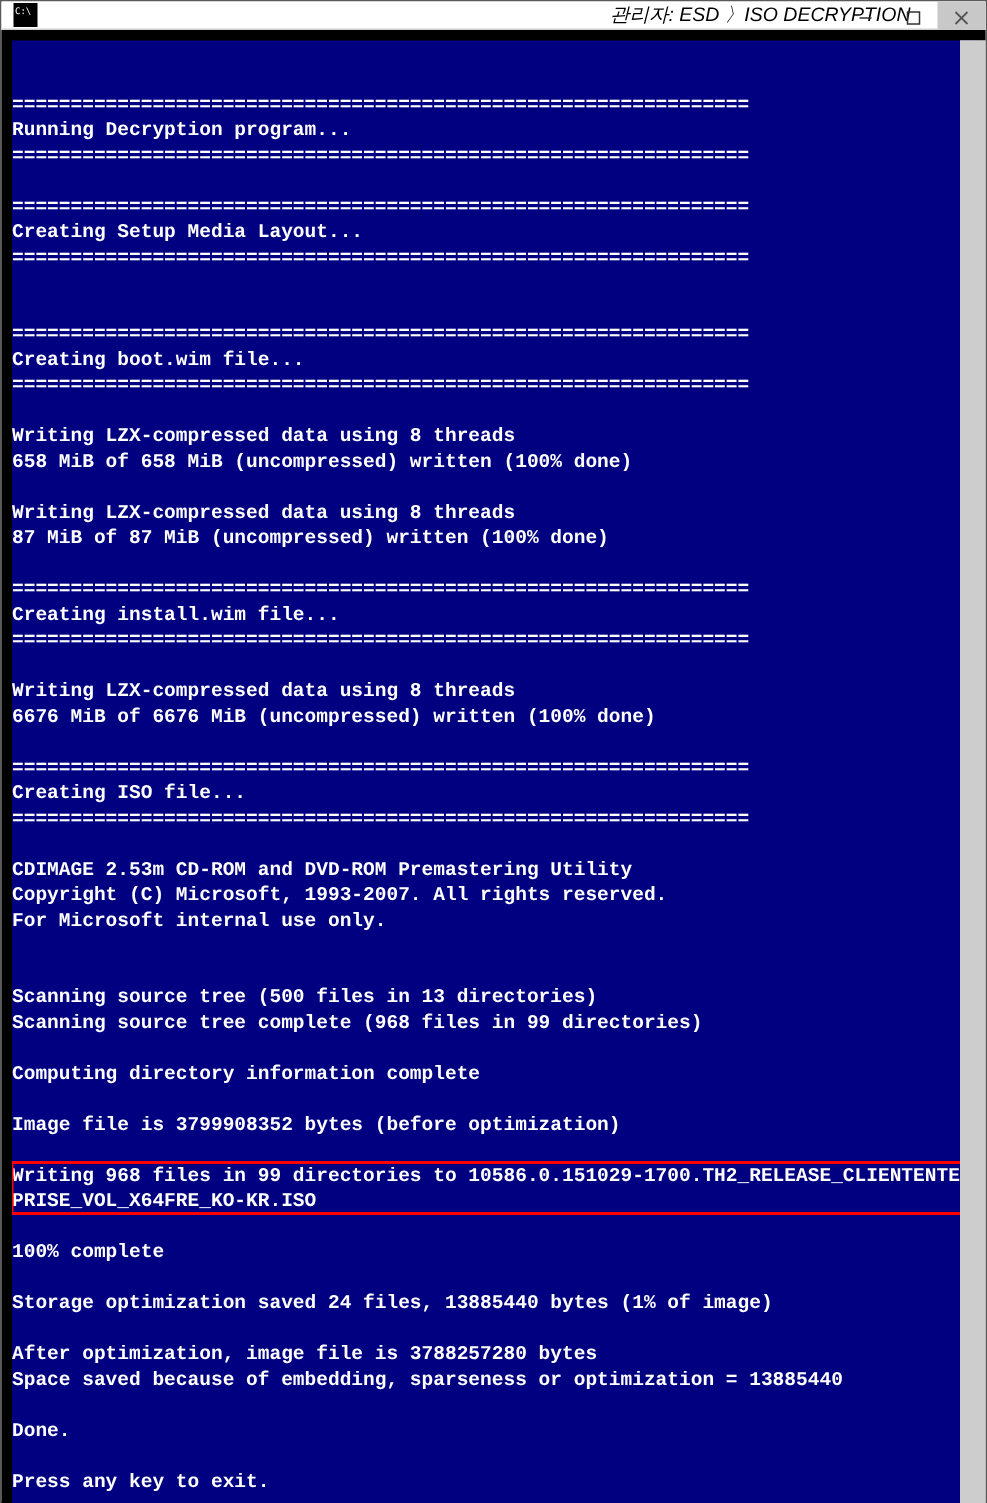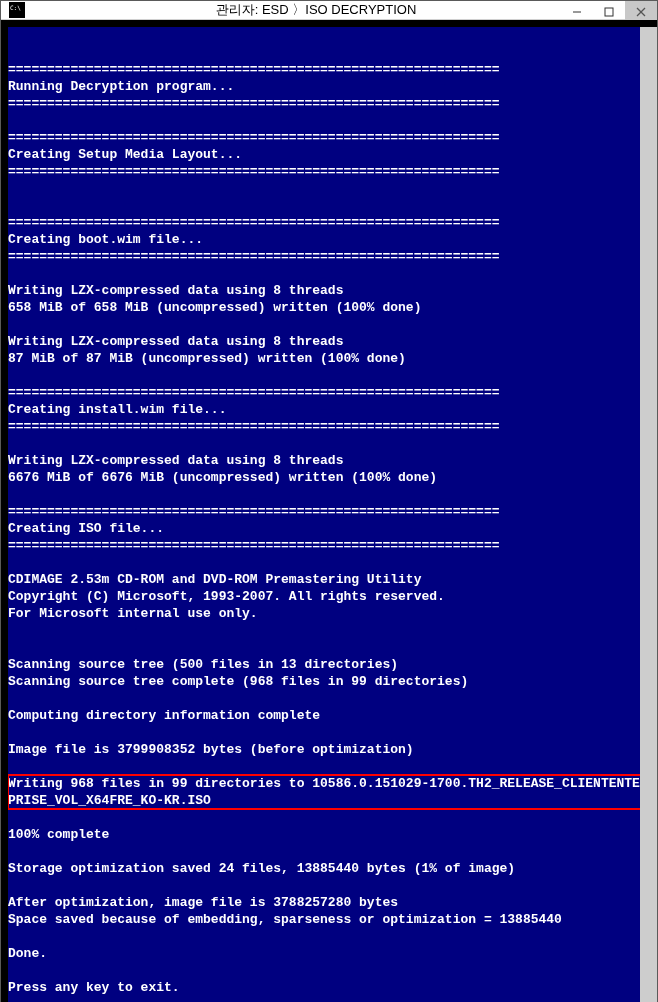--- a/index.html
+++ b/index.html
@@ -38,25 +38,26 @@
       content: "C:\\";
       position: absolute;
       color: #fff;
       font-size: 6px;
       font-family: monospace;
       top: 2px;
       left: 1px;
     }
     .titlebar-title {
       flex: 1;
-      text-align: center;
+      text-align: right;
       font-size: 13px;
       color: #000;
       font-family: "Malgun Gothic", "Segoe UI", sans-serif;
       padding-right: 50px;
+      font-style: italic;
     }
     .window-controls {
       display: flex;
       position: absolute;
       right: 0;
       top: 0;
       height: 22px;
     }
     .win-btn {
       width: 32px;

